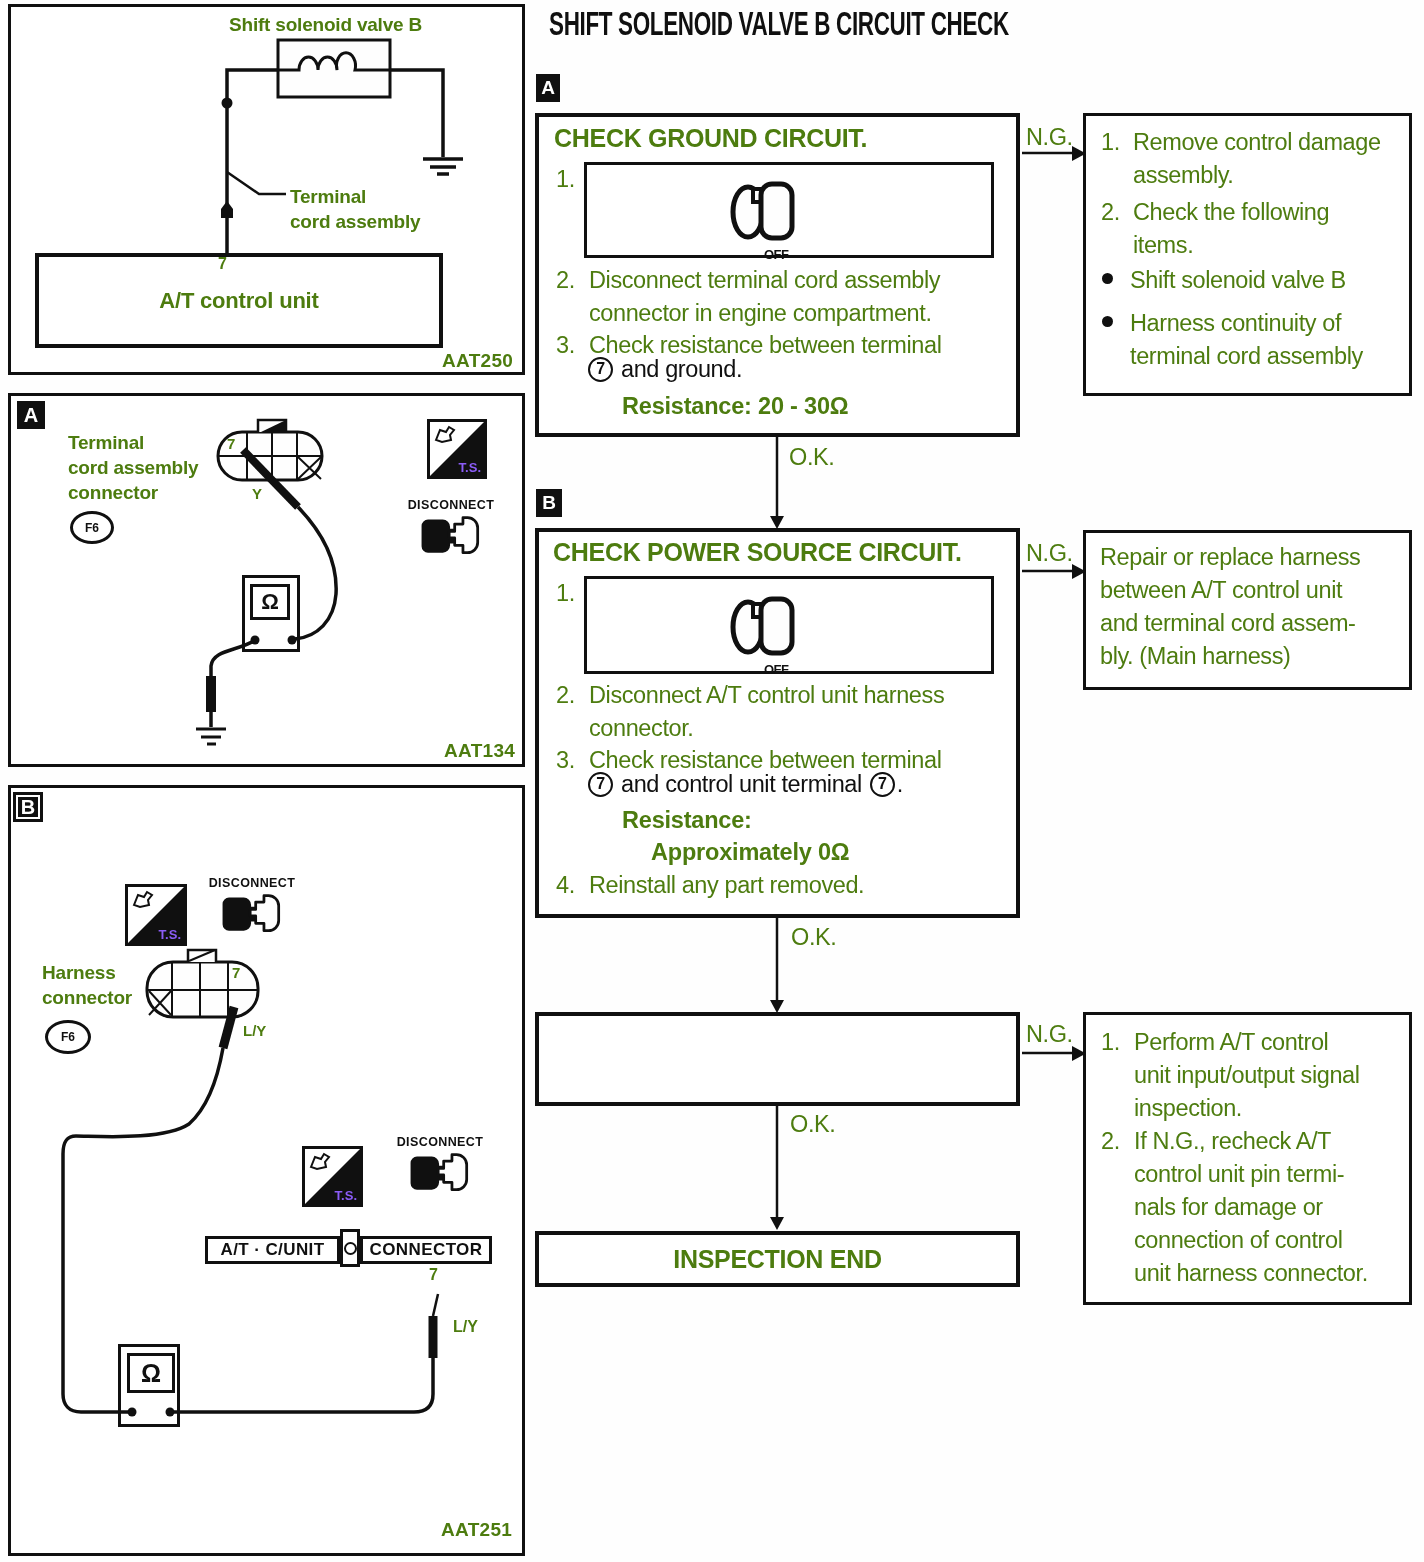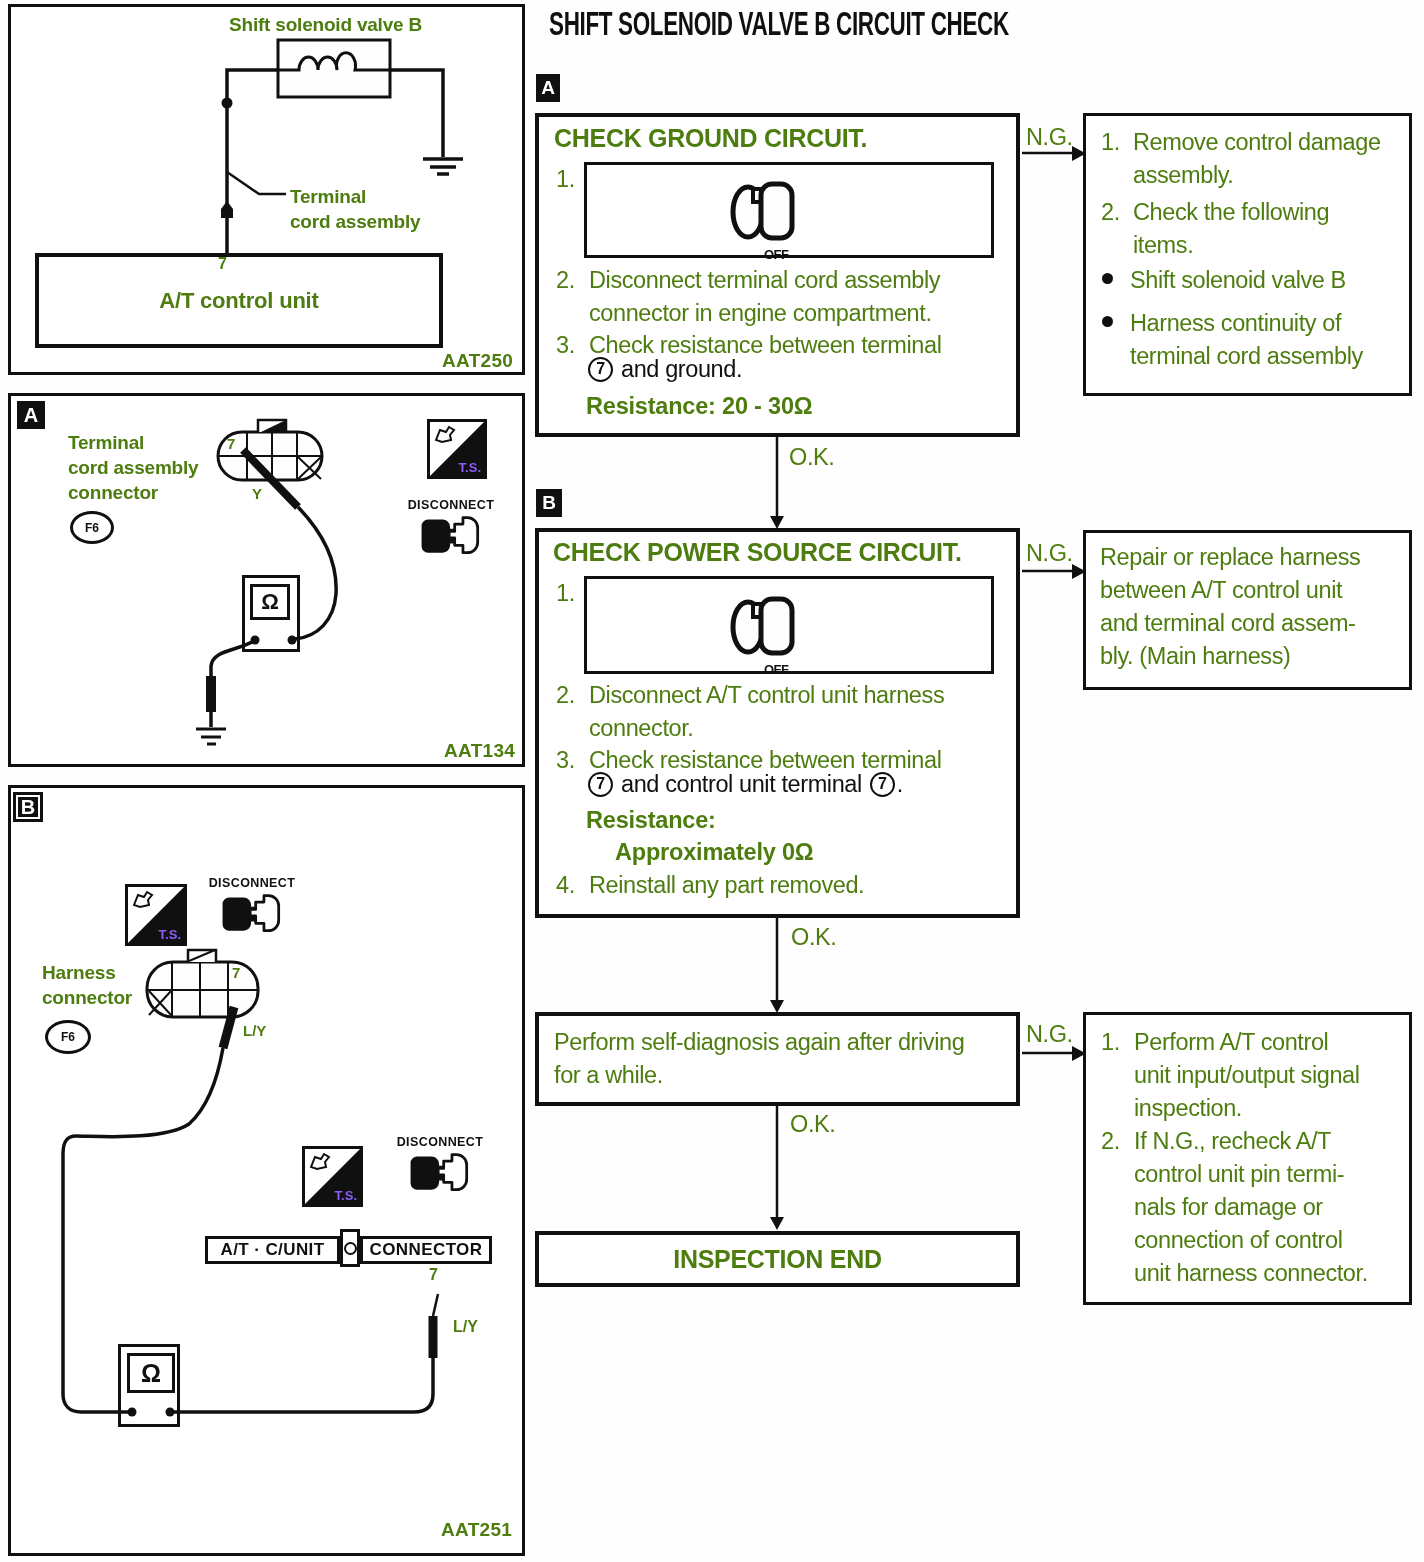--- a/index.html
+++ b/index.html
@@ -3,21 +3,21 @@
 <meta charset="utf-8">
 <style>
   html,body{margin:0;padding:0;background:#9a9a9a;}
   #page{position:relative;width:1424px;height:1562px;background:#fefefe;overflow:hidden;
         font-family:"Liberation Sans","DejaVu Sans",sans-serif;color:#101010;}
   #art{position:absolute;left:0;top:0;z-index:2;pointer-events:none;}
   .box{position:absolute;background:#fff;border:3px solid #101010;z-index:1;}
   .box4{position:absolute;background:#fff;border:4px solid #101010;z-index:1;}
   .t{position:absolute;white-space:pre-line;z-index:3;color:#4d7c0f;}
   .fs24{font-size:23.5px;line-height:33px;letter-spacing:-0.4px;}
-  .fs24b{font-size:23.5px;line-height:33px;letter-spacing:-0.2px;font-weight:700;}
+  .fs24b{font-size:23.5px;line-height:33px;letter-spacing:-0.2px;font-weight:700;margin-left:36px;}
   .fs25b{font-size:25px;line-height:28px;letter-spacing:-0.3px;font-weight:700;}
   .fs19b{font-size:19px;line-height:25px;letter-spacing:-0.2px;font-weight:700;}
   .small15{font-size:15px;font-weight:700;}
   .small16{font-size:16px;font-weight:700;}
   .fig{font-size:19px;font-weight:700;letter-spacing:0.3px;}
   .badge{position:absolute;background:#101010;color:#fff;font-weight:700;font-size:20px;
          display:flex;align-items:center;justify-content:center;z-index:3;}
   .badge.inset{box-shadow:inset 0 0 0 3px #101010, inset 0 0 0 5px #fff;}
   .oval{position:absolute;border:3px solid #101010;border-radius:50%;display:flex;
         align-items:center;justify-content:center;font-size:12px;font-weight:700;z-index:3;}
@@ -280,22 +280,20 @@
   <div class="t fs24" style="left:1026px;top:537px">N.G.</div>
   <div class="box" style="left:1083px;top:530px;width:323px;height:154px"></div>
   <div class="t fs24" style="left:1100px;top:541px">Repair or replace harness
 between A/T control unit
 and terminal cord assem-
 bly. (Main harness)</div>
 
   <div class="t fs24" style="left:791px;top:921px">O.K.</div>
 
   <div class="box4" style="left:535px;top:1012px;width:477px;height:86px"></div>
-  <div class="t fs24" style="left:554px;top:1026px">Perform self-diagnosis again after driving
-for a while.</div>
 
   <div class="t fs24" style="left:1026px;top:1018px">N.G.</div>
   <div class="box" style="left:1083px;top:1012px;width:323px;height:287px"></div>
   <div class="t fs24" style="left:1101px;top:1026px">1.</div>
   <div class="t fs24" style="left:1134px;top:1026px">Perform A/T control
 unit input/output signal
 inspection.</div>
   <div class="t fs24" style="left:1101px;top:1125px">2.</div>
   <div class="t fs24" style="left:1134px;top:1125px">If N.G., recheck A/T
 control unit pin termi-

